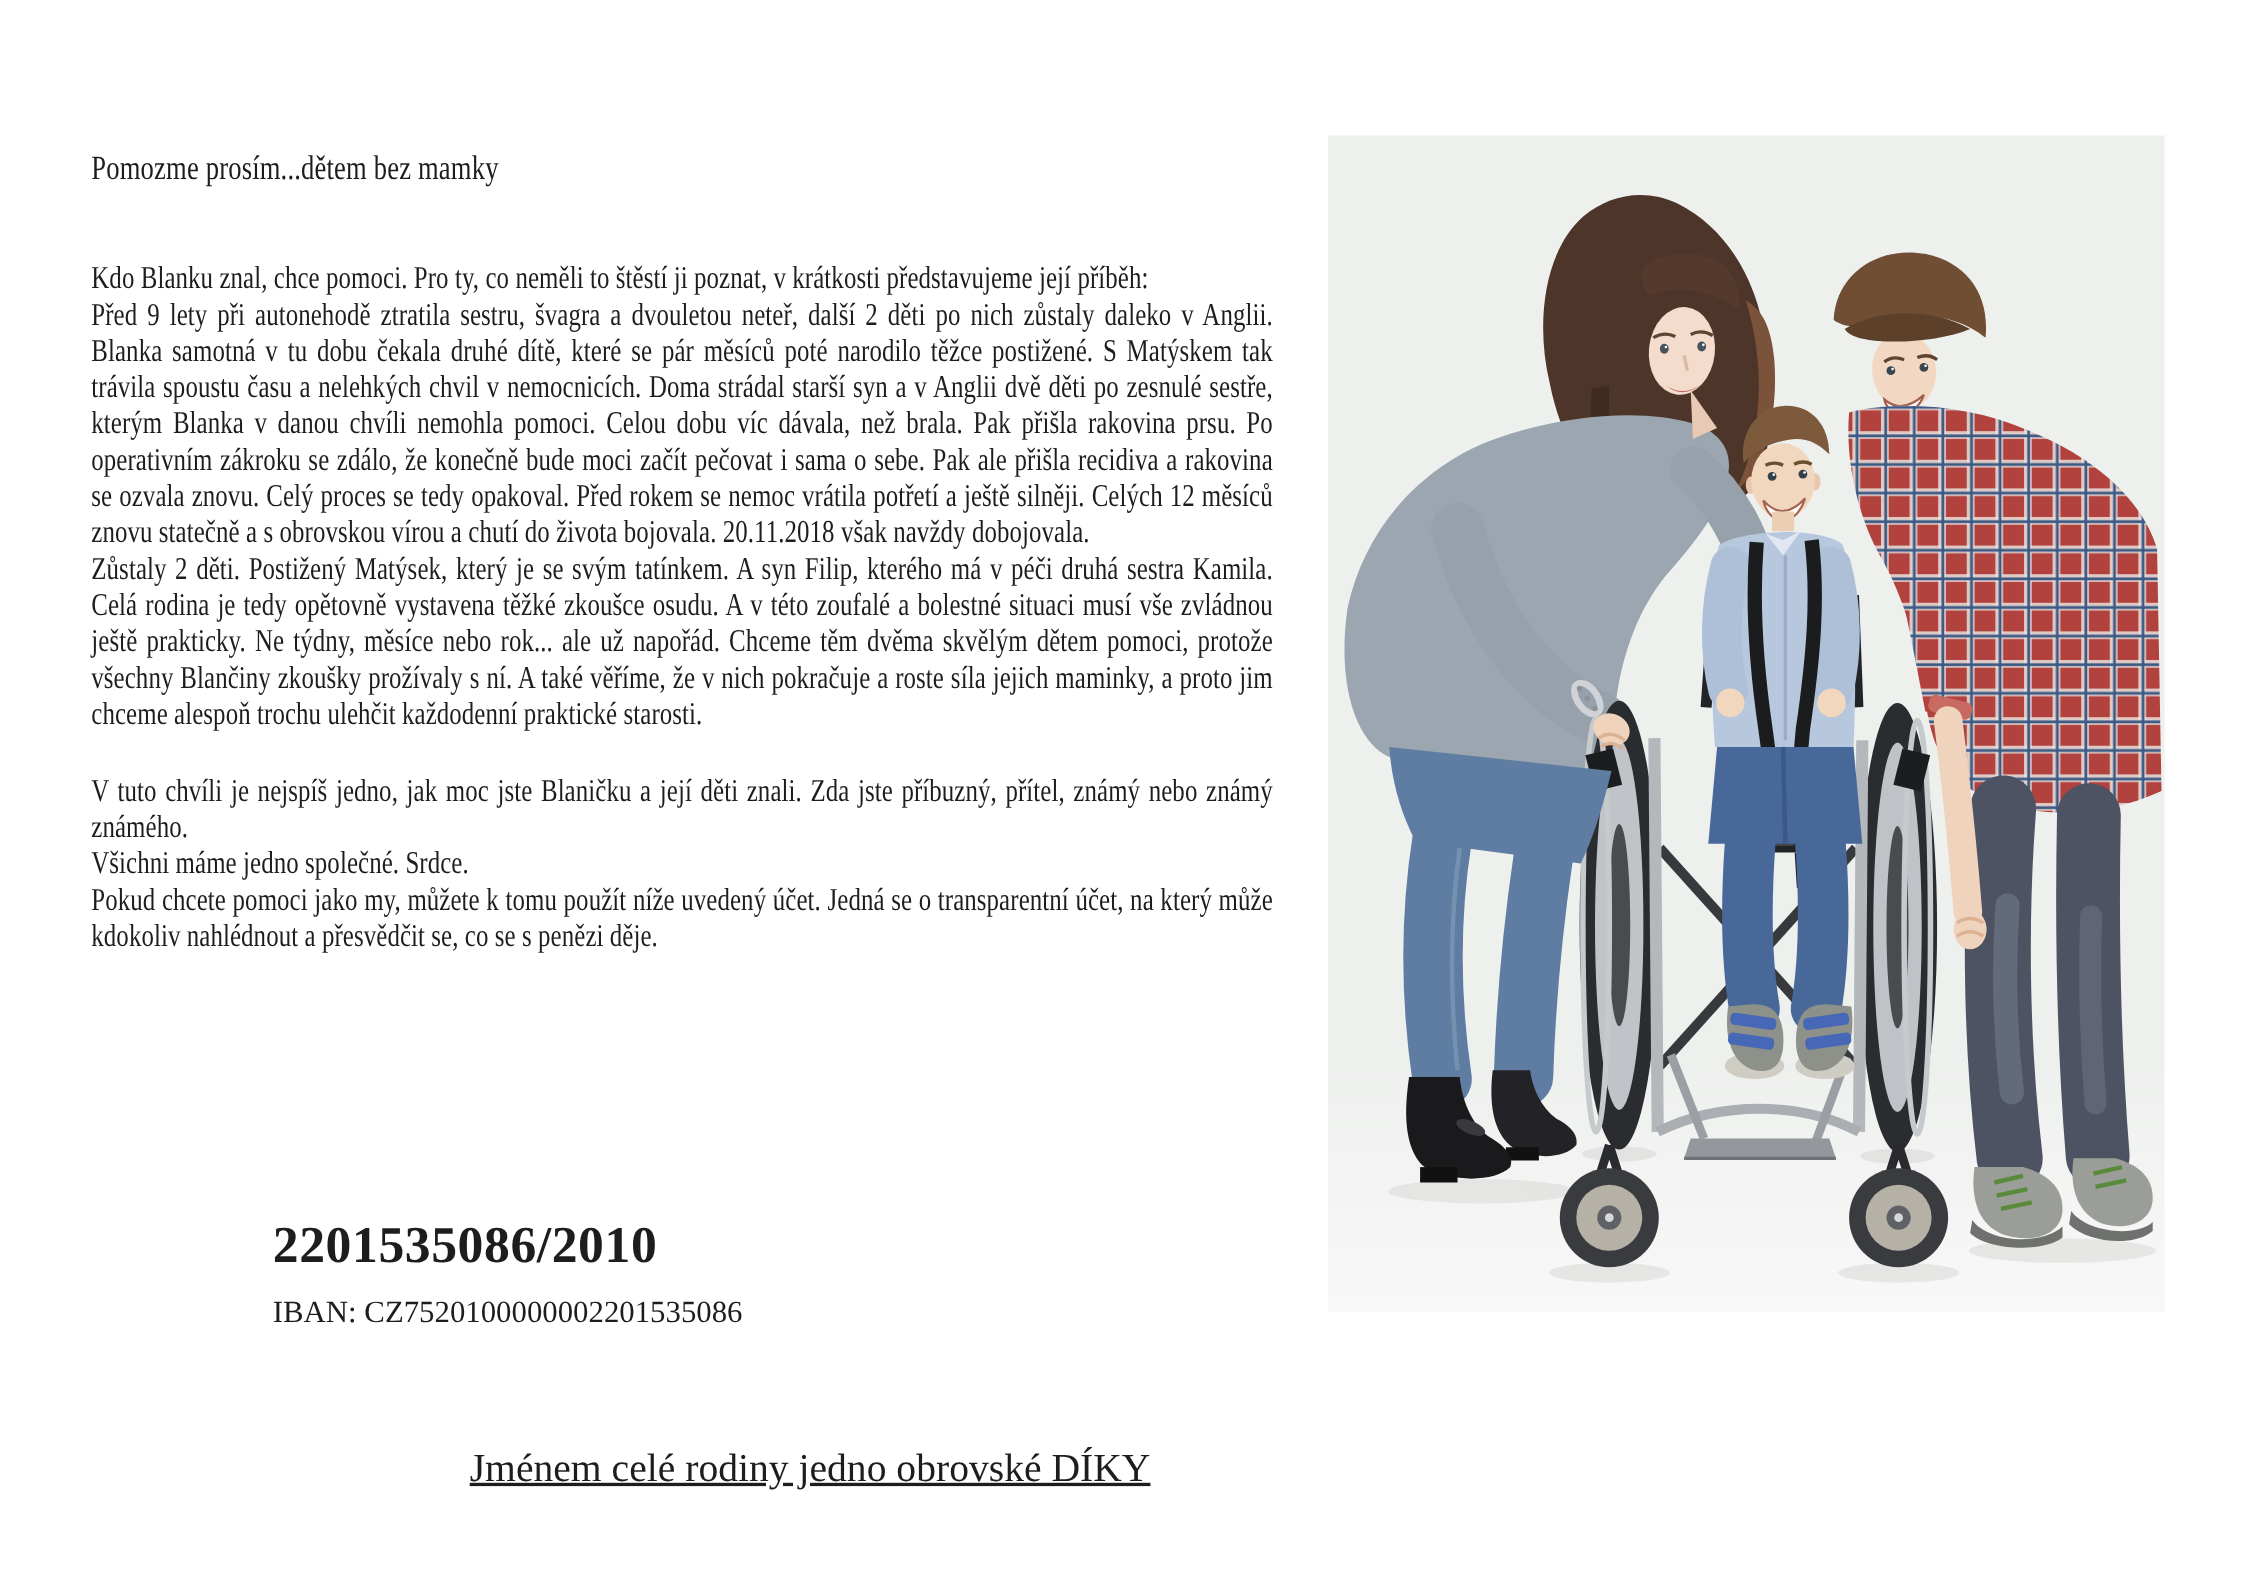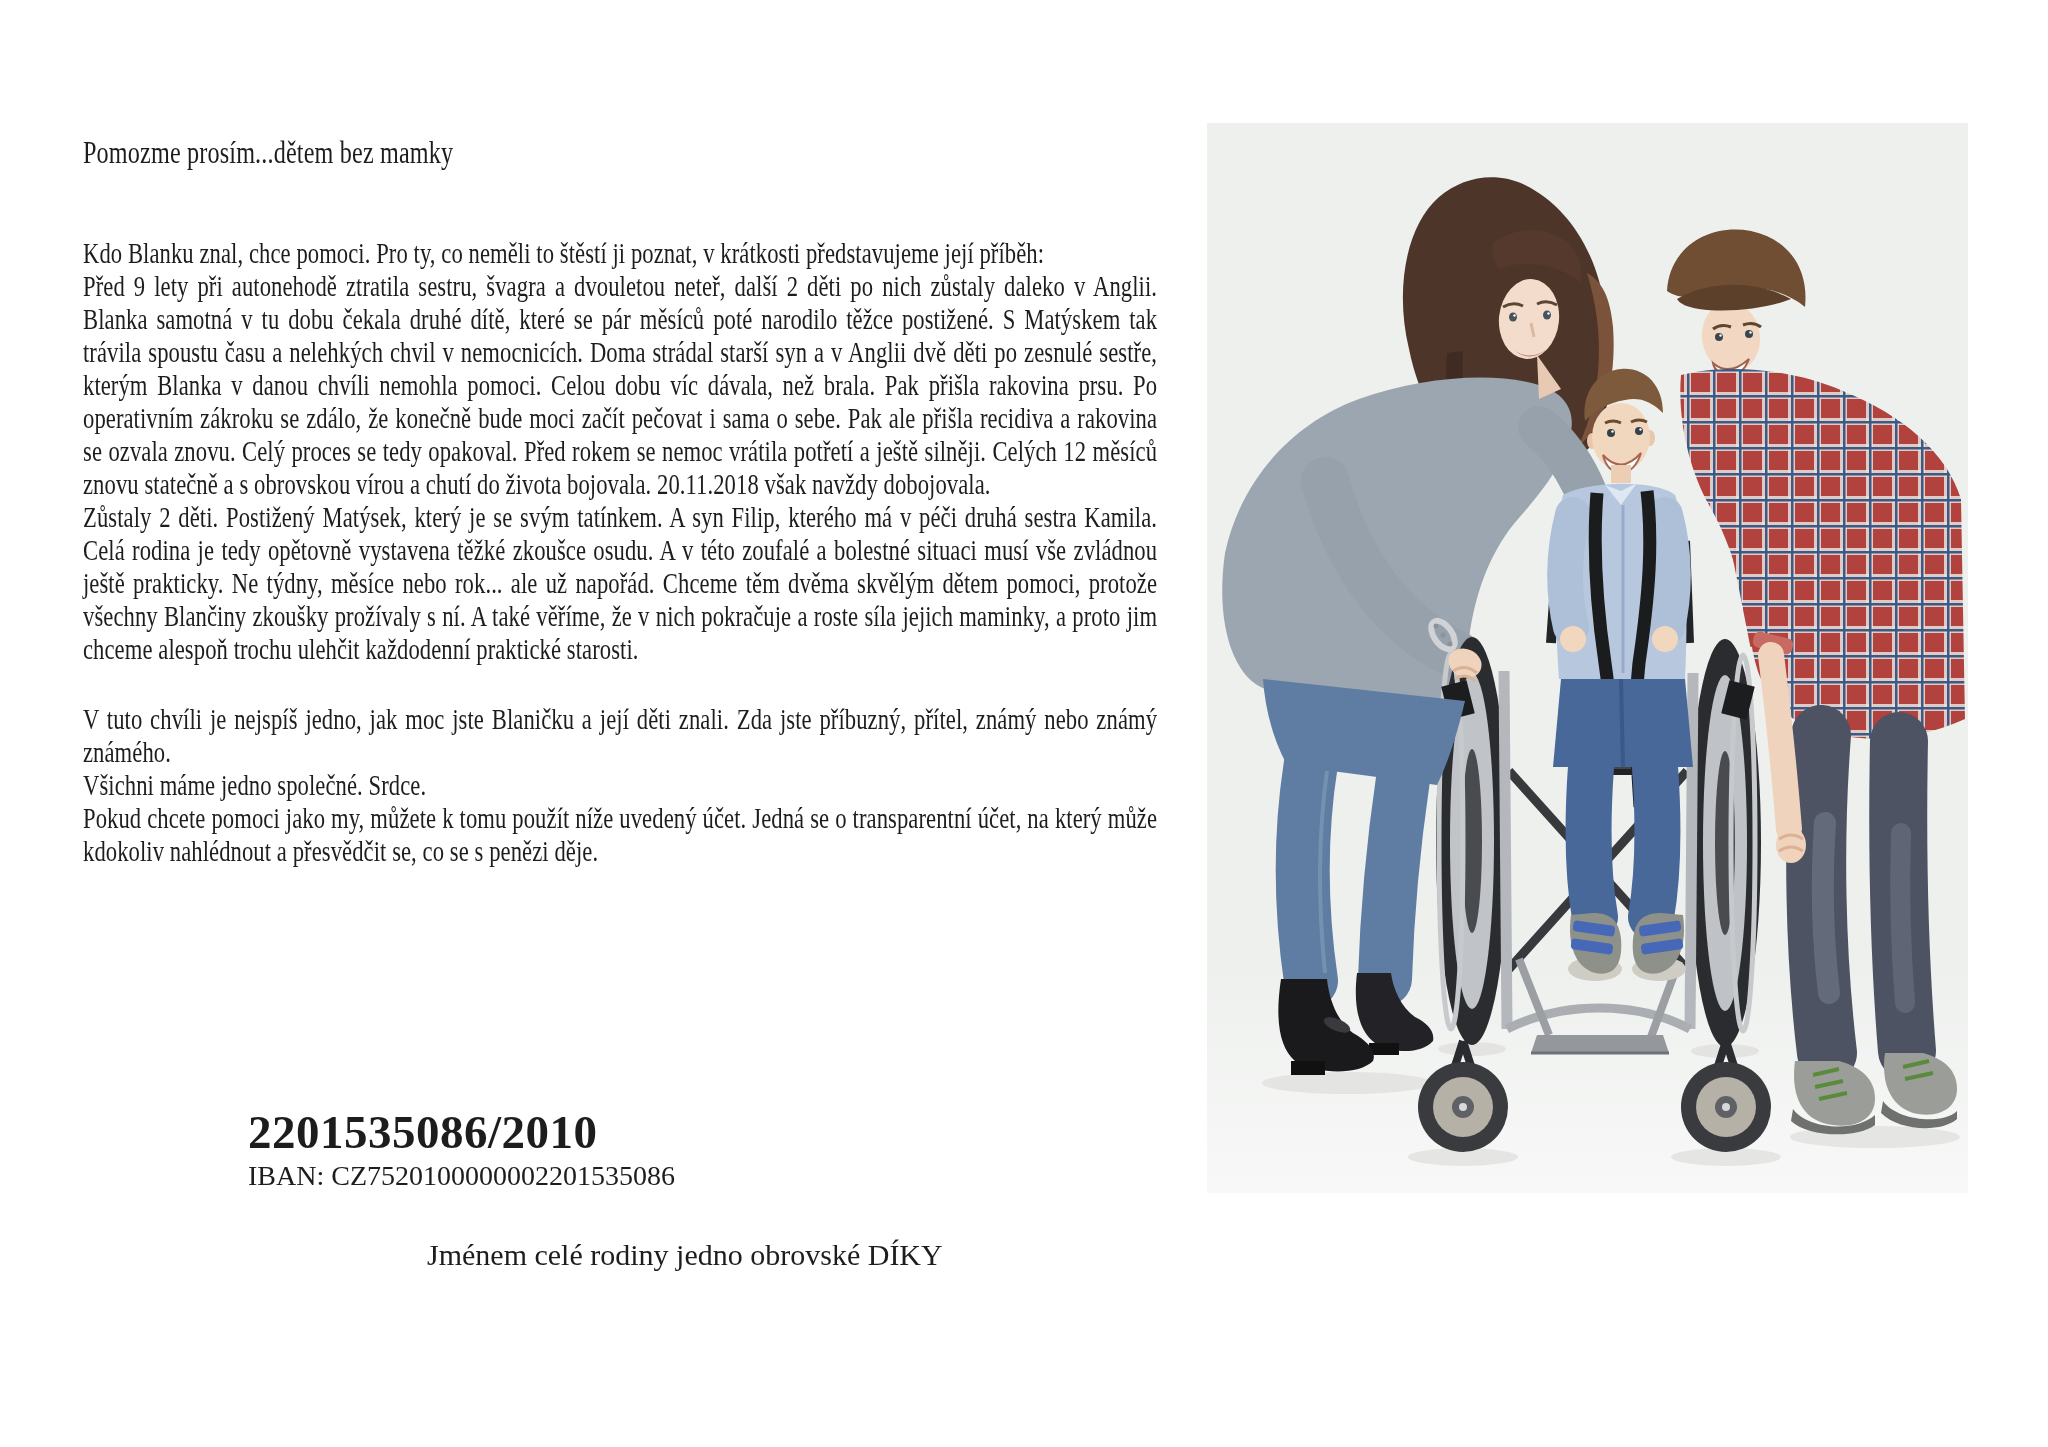--- a/index.html
+++ b/index.html
@@ -16,22 +16,22 @@
     letter-spacing:0.2px;
   }
   .para {
     font-size:29px; line-height:33px; margin:0; text-align:justify;
     text-justify:inter-word; letter-spacing:0.1px;
   }
   .para-first { margin-top:68px; }
   .para-second { margin-top:37px; }
   .account-block { position:absolute; left:248px; top:1106px; }
   .account-number { font-size:47px; font-weight:bold; line-height:52px; letter-spacing:0.5px; }
-  .account-line { font-size:28px; line-height:31px; margin-top:2px; }
-  .thanks-line { position:absolute; left:427px; top:1238px; font-size:30px; line-height:34px; }
+  .account-line { font-size:28px; line-height:31px; margin-top:20px; }
+  .thanks-line { position:absolute; left:427px; top:1317px; font-size:36px; line-height:34px;text-decoration:underline; }
   .photo-frame { position:absolute; left:1207px; top:123px; width:761px; height:1070px; }
   .photo-frame svg { display:block; width:761px; height:1070px; }
 </style>
 </head>
 <body>
 
 <div class="page">
 
   <div class="text-col">
     <h1 class="doc-title">Pomozme prosím...dětem bez mamky</h1>

